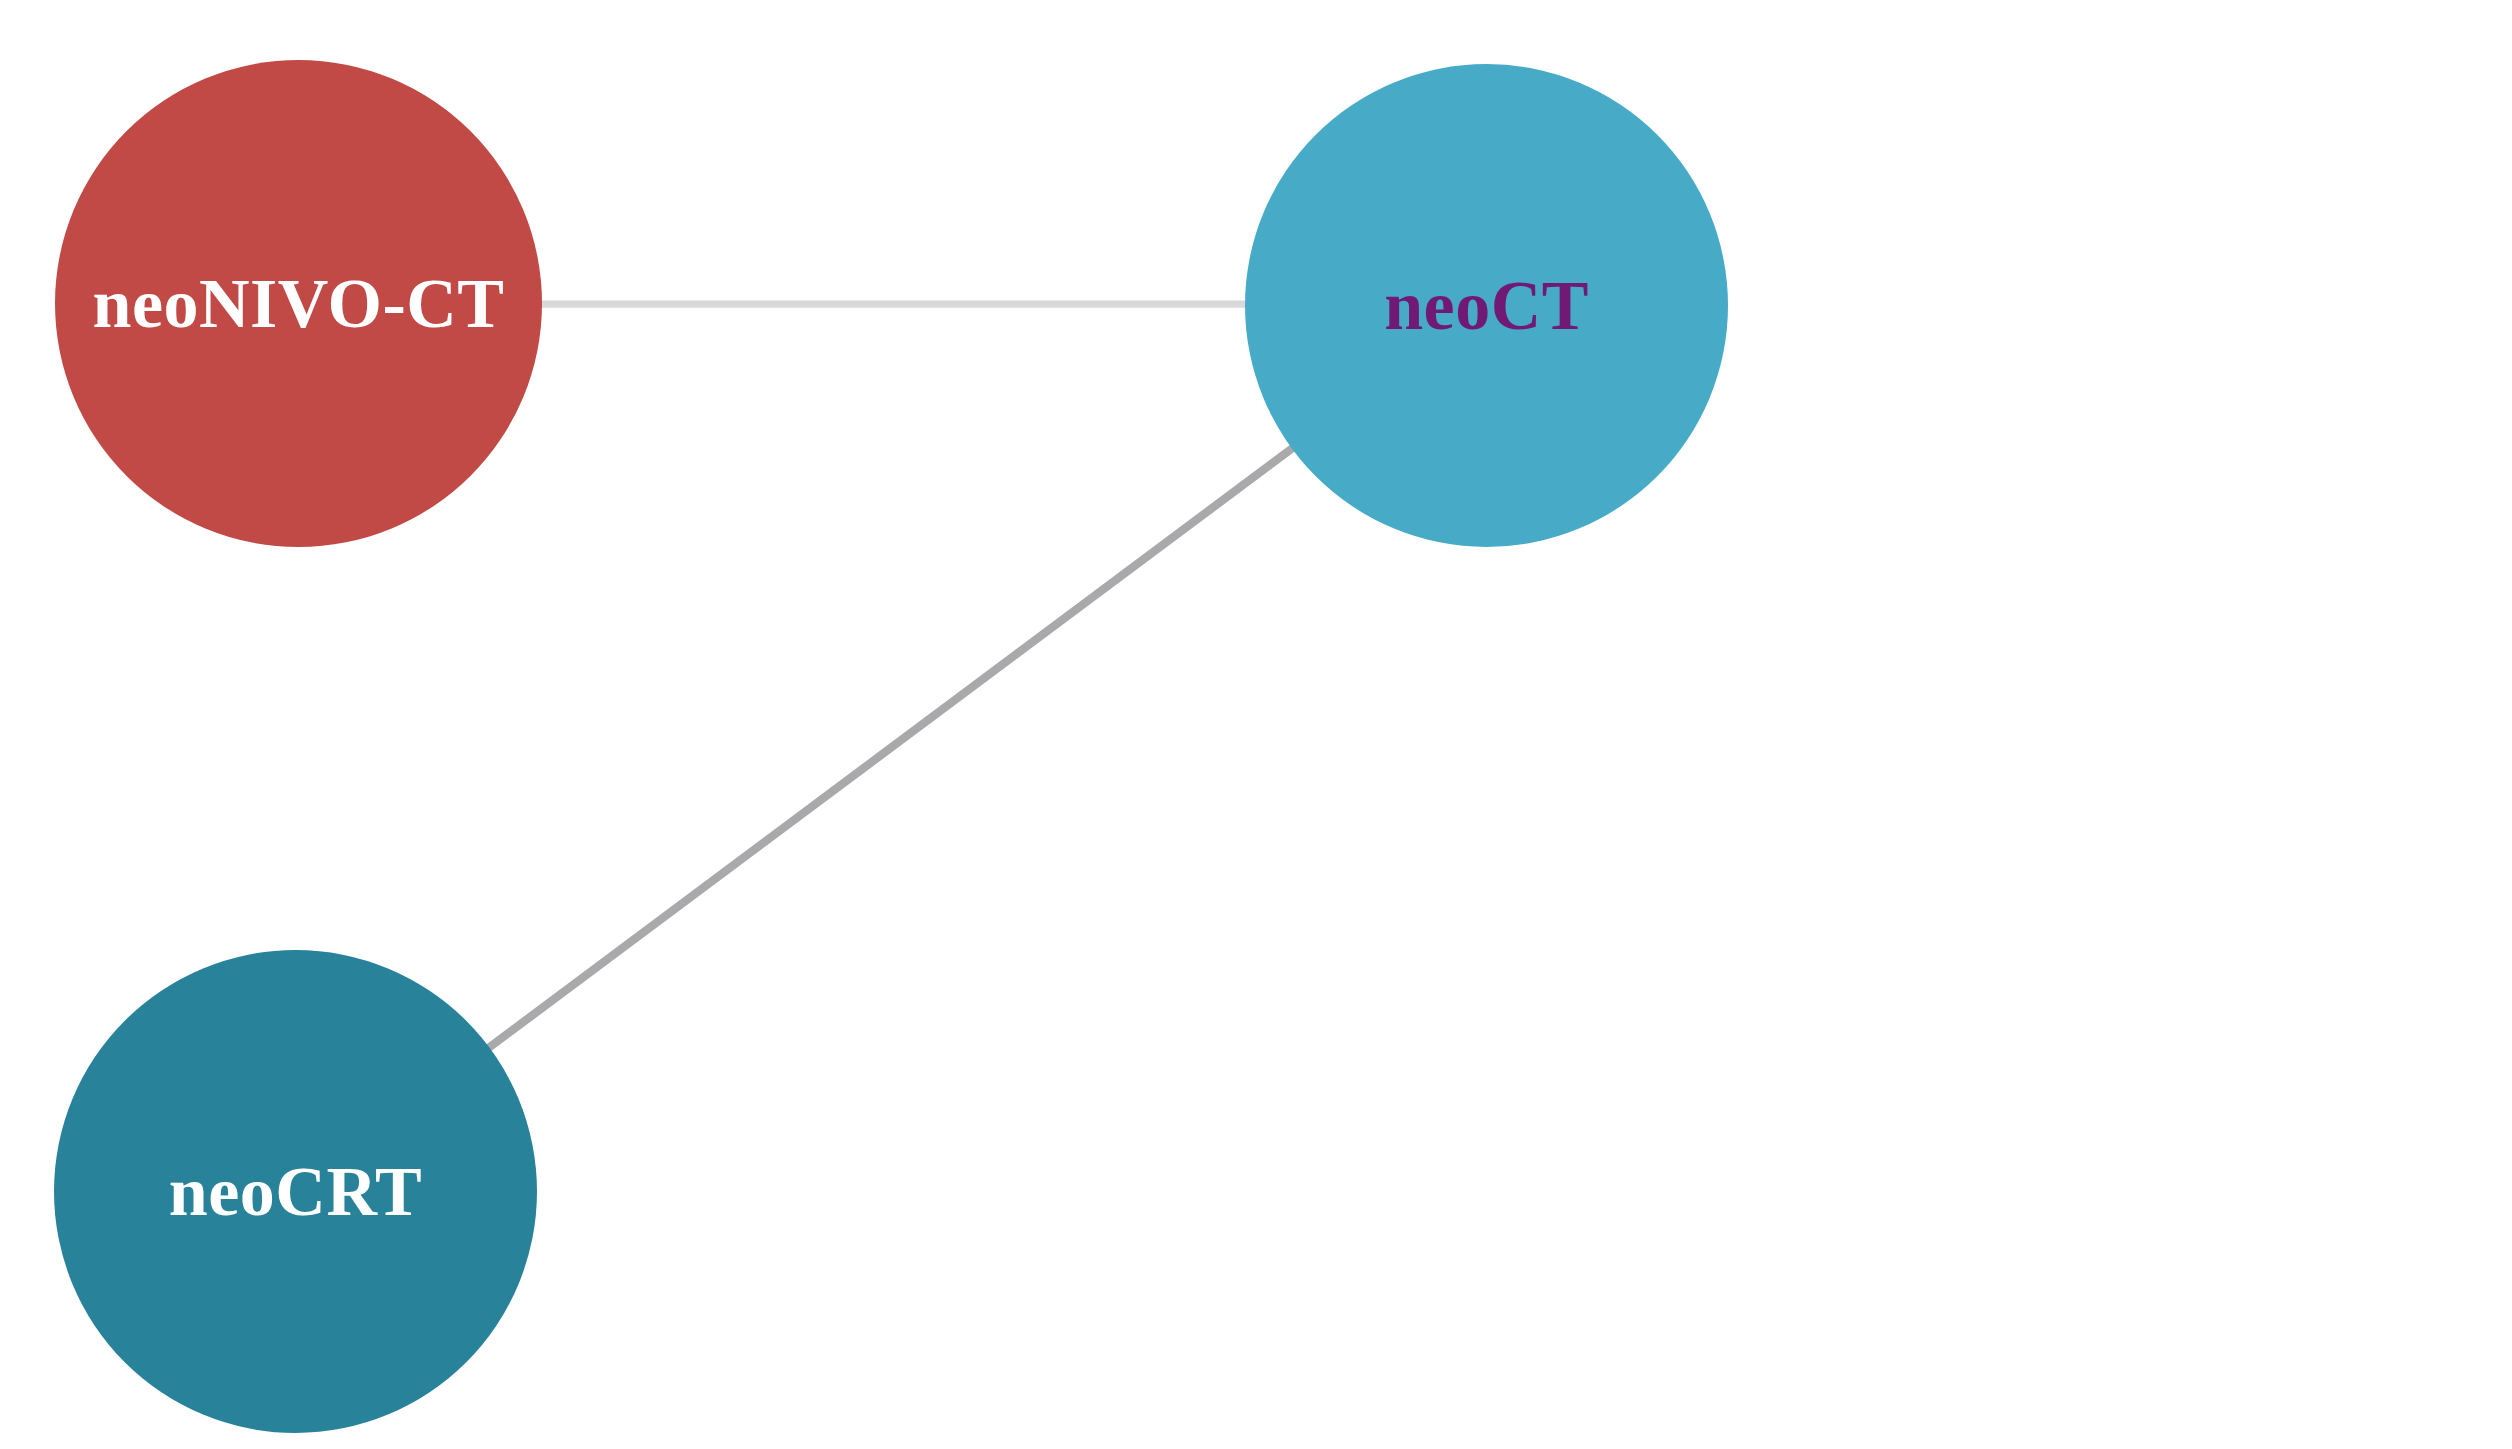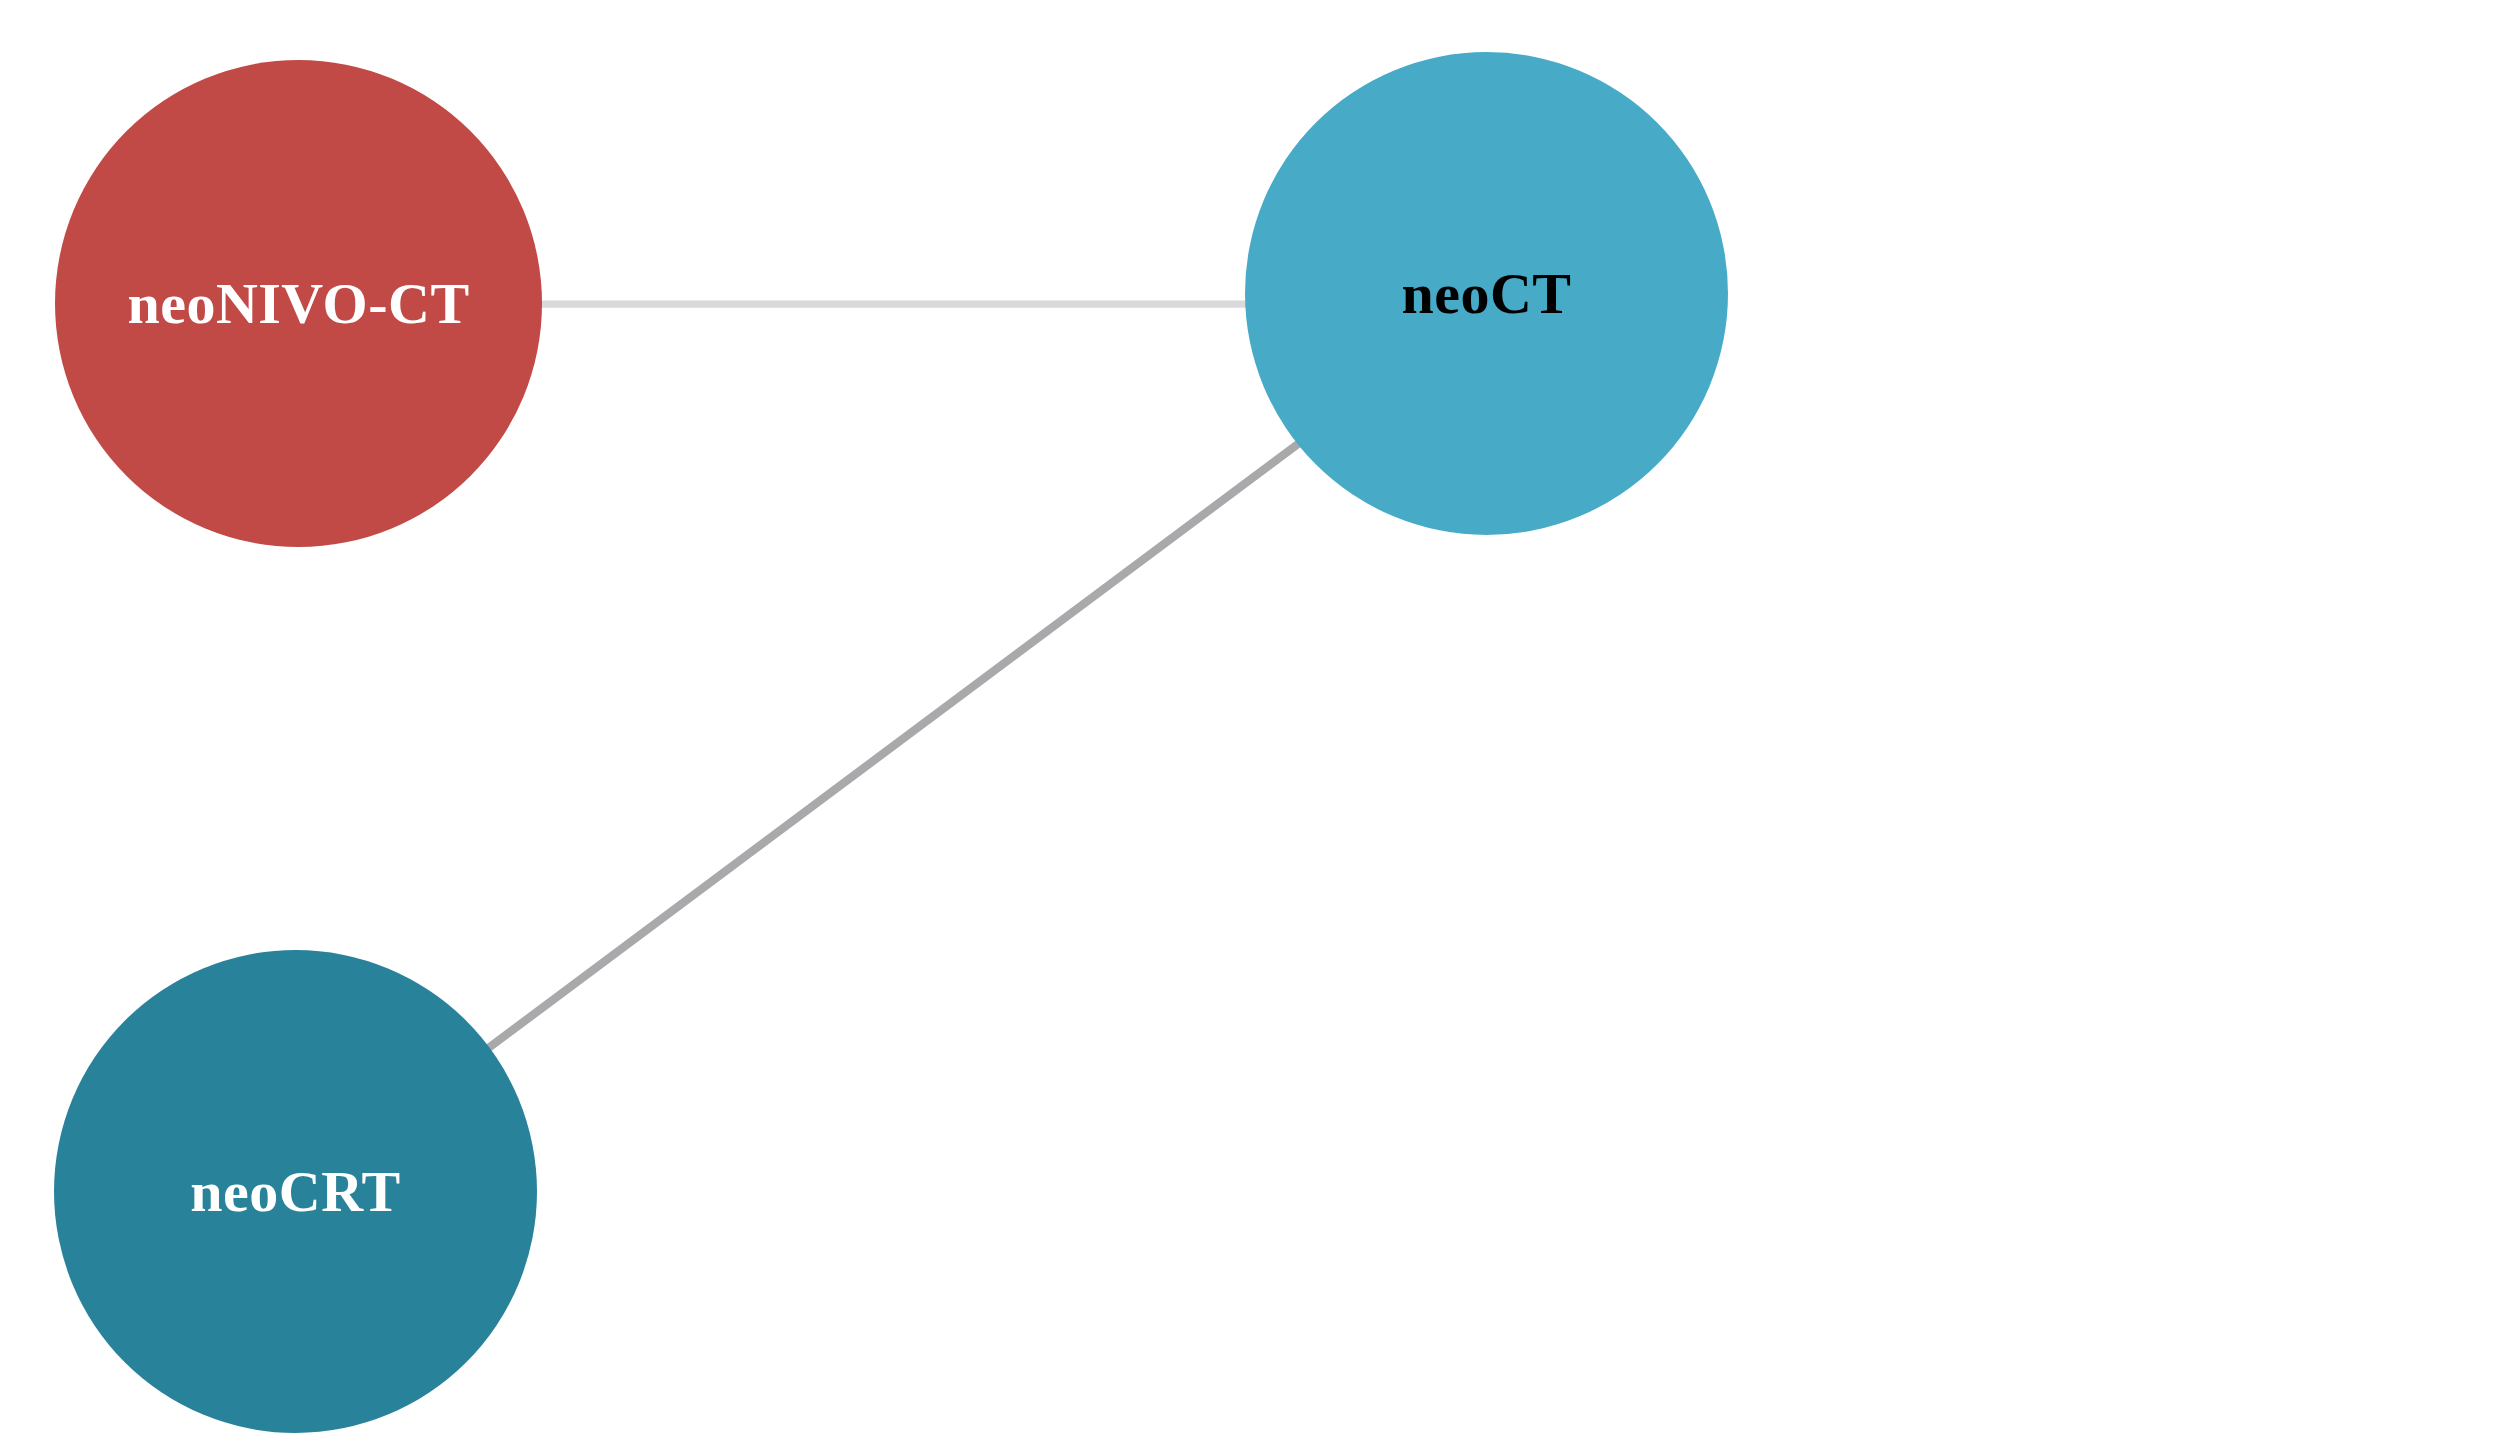--- a/index.html
+++ b/index.html
@@ -26,42 +26,42 @@
   .node {
     position: absolute;
     border-radius: 50%;
     display: flex;
     align-items: center;
     justify-content: center;
     box-sizing: border-box;
   }
   .node-label {
     font-weight: bold;
-    font-size: 58px;
+    font-size: 70px;
     line-height: 1;
     white-space: nowrap;
     letter-spacing: 0.5px;
     text-align: center;
   }
 </style>
 </head>
 <body>
 
 <div class="canvas">
 
   <svg class="edge-layer" viewBox="0 0 2734 1577" xmlns="http://www.w3.org/2000/svg">
     <line x1="325" y1="331" x2="1618" y2="331" stroke="#d9d9dc" stroke-width="8"></line>
     <line x1="322" y1="1297" x2="1618" y2="330" stroke="#a9a9ab" stroke-width="9"></line>
   </svg>
 
   <div class="node" style="left: 55px; top: 60px; width: 487px; height: 487px; background: rgb(193, 74, 71); color: rgb(255, 255, 255);">
     <span class="node-label">neoNIVO-CT</span>
   </div>
 
-  <div class="node" style="left: 1245px; top: 52px; width: 483px; height: 483px; background: rgb(71, 171, 200); color: #000000;">
+  <div class="node" style="left: 1245px; top: 64px; width: 483px; height: 483px; background: rgb(71, 171, 200); color: #701a75;">
     <span class="node-label">neoCT</span>
   </div>
 
   <div class="node" style="left: 54px; top: 950px; width: 483px; height: 483px; background: rgb(40, 130, 154); color: rgb(255, 255, 255); justify-content: center;">
     <span class="node-label">neoCRT</span>
   </div>
 
 </div>
 
 

